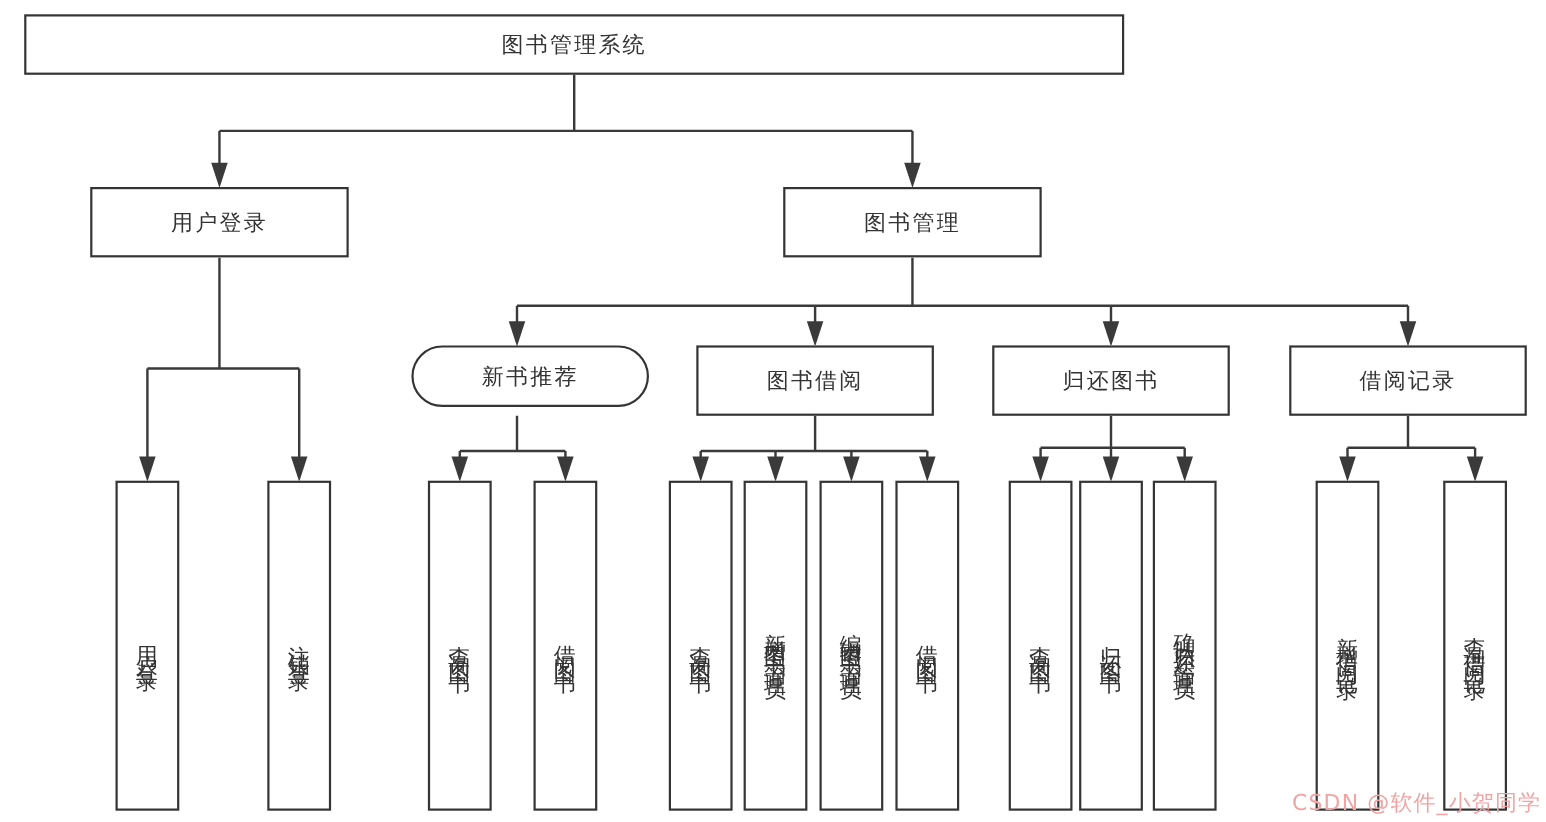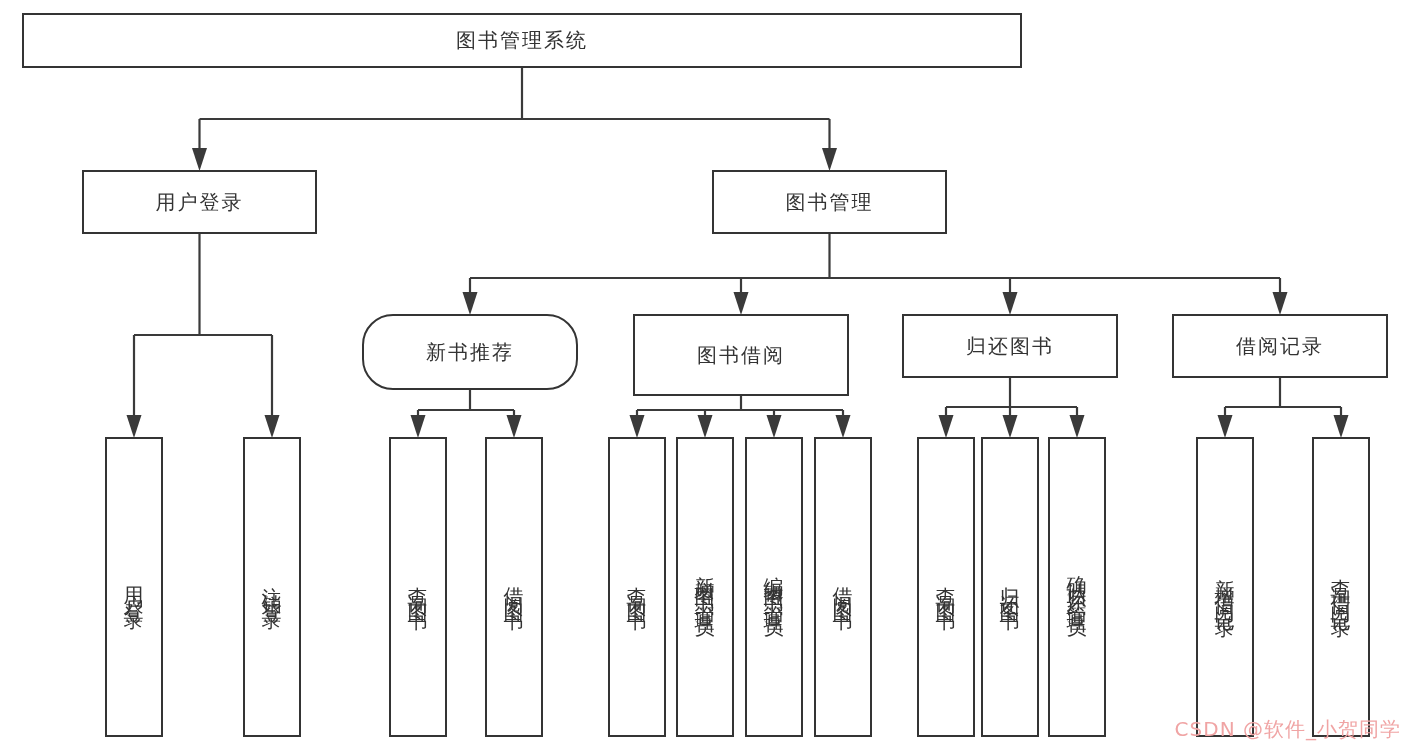--- a/index.html
+++ b/index.html
@@ -33,22 +33,22 @@
     color: #333333;
   }
   .node-h span {
     font-size: 20px;
     letter-spacing: 2px;
     white-space: nowrap;
   }
   .node-root { left: 22px; top: 13px; width: 1000px; height: 55px; }
   .node-l2a  { left: 82px;  top: 170px; width: 235px; height: 64px; }
   .node-l2b  { left: 712px; top: 170px; width: 235px; height: 64px; }
-  .node-l3a  { left: 362px;  top: 314px; width: 216px; height: 76px; border-radius: 31px; }
-  .node-l3b  { left: 633px;  top: 314px; width: 216px; height: 82px; }
+  .node-l3a  { left: 374px;  top: 314px; width: 216px; height: 56px; border-radius: 31px; }
+  .node-l3b  { left: 633px;  top: 314px; width: 216px; height: 64px; }
   .node-l3c  { left: 902px;  top: 314px; width: 216px; height: 64px; }
   .node-l3d  { left: 1172px; top: 314px; width: 216px; height: 64px; }
   .leaf {
     top: 437px;
     width: 58px;
     height: 300px;
   }
   .leaf span {
     writing-mode: vertical-rl;
     text-orientation: mixed;

